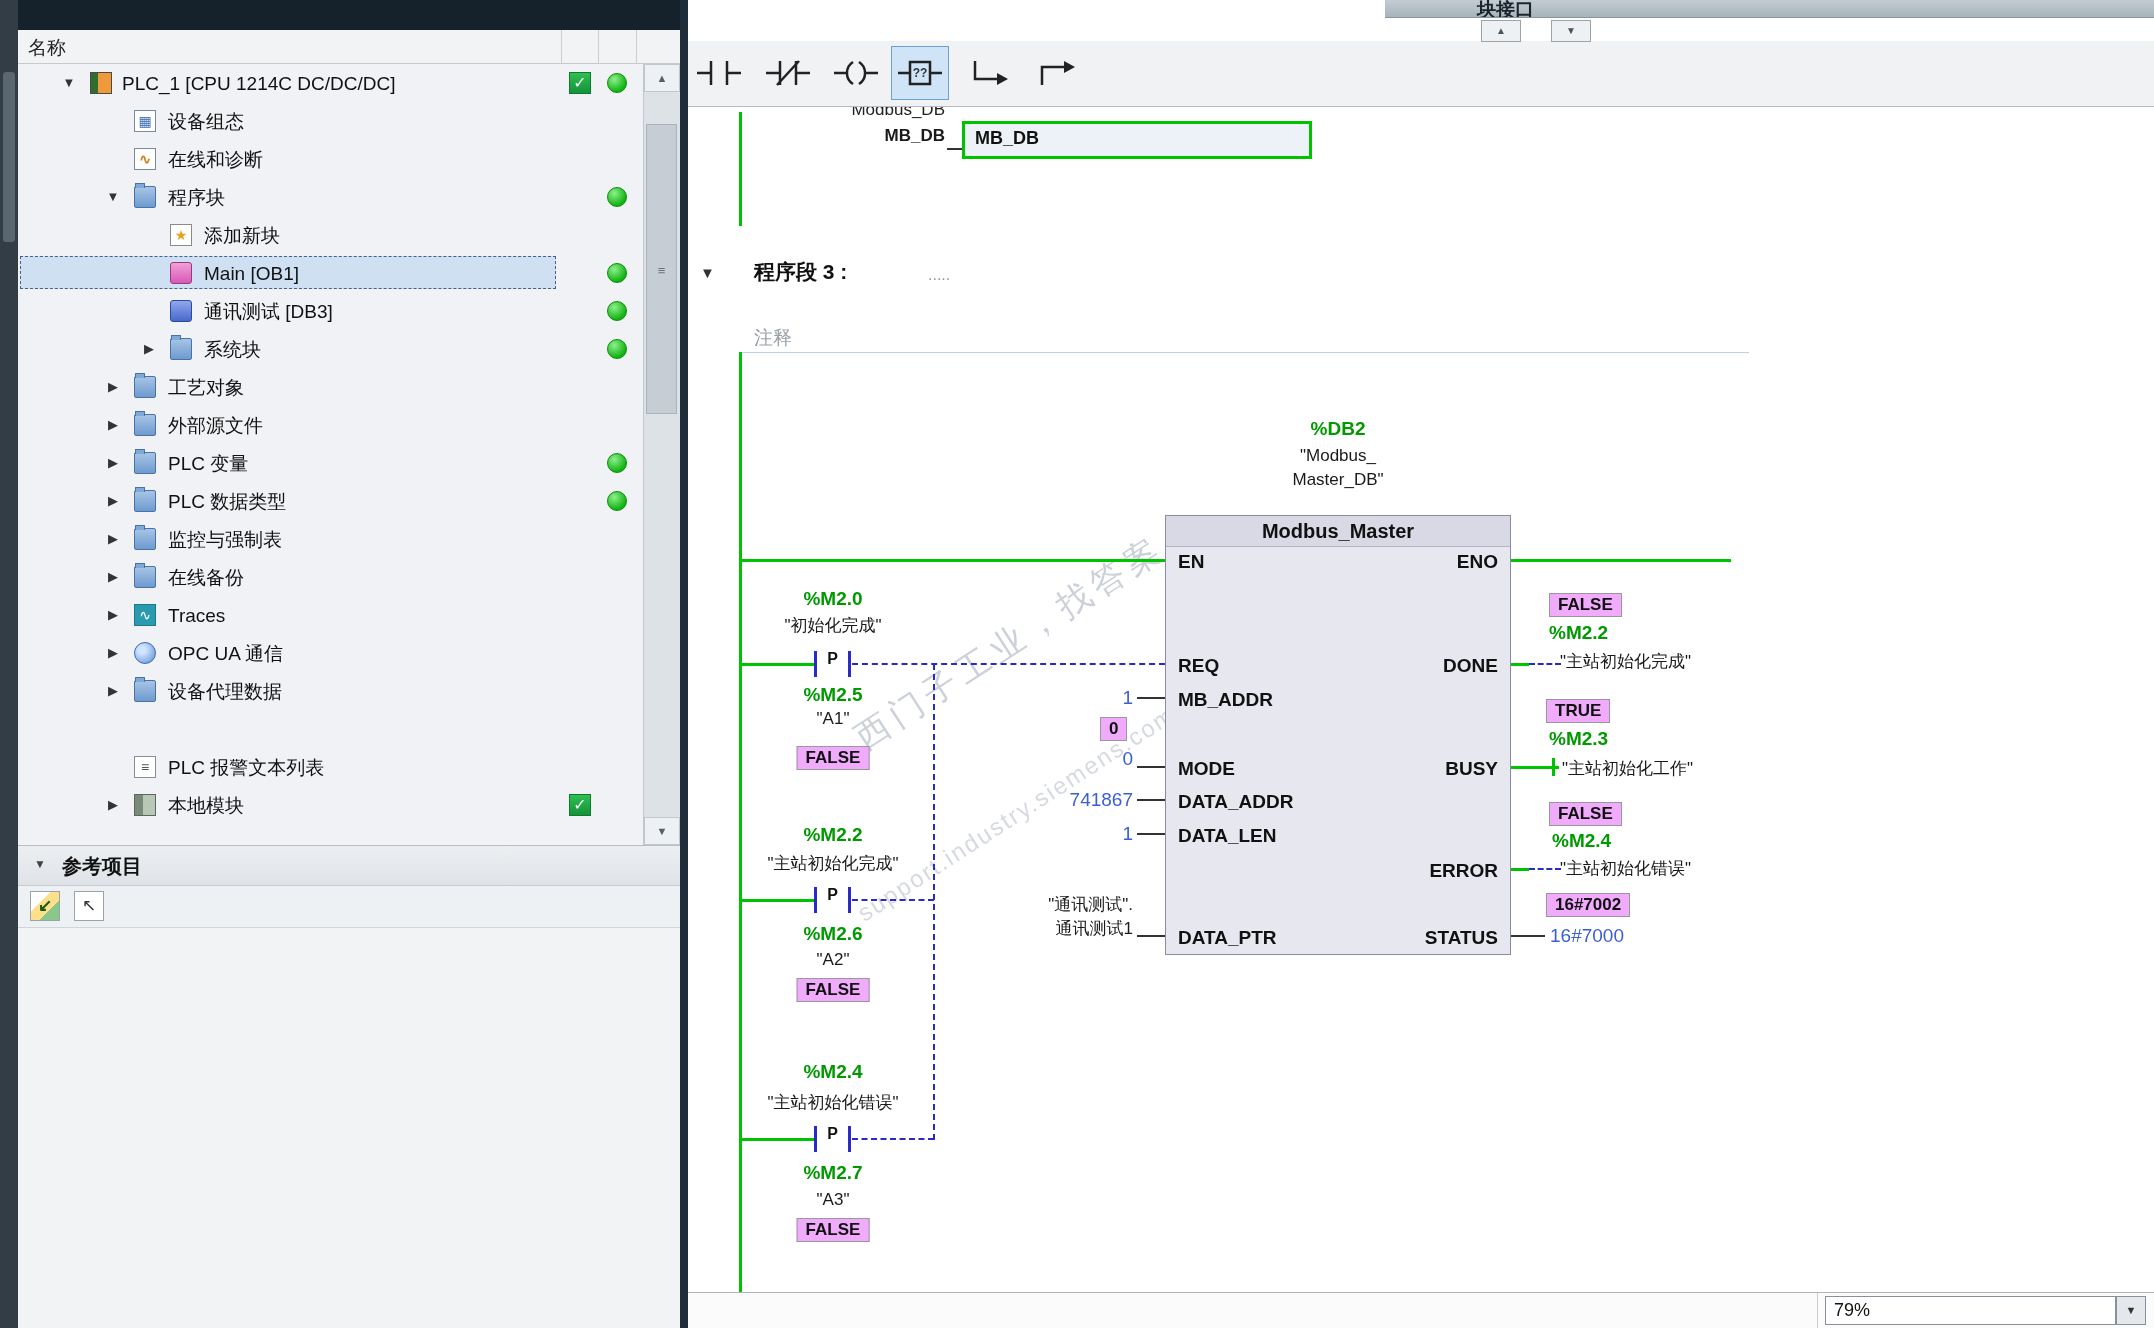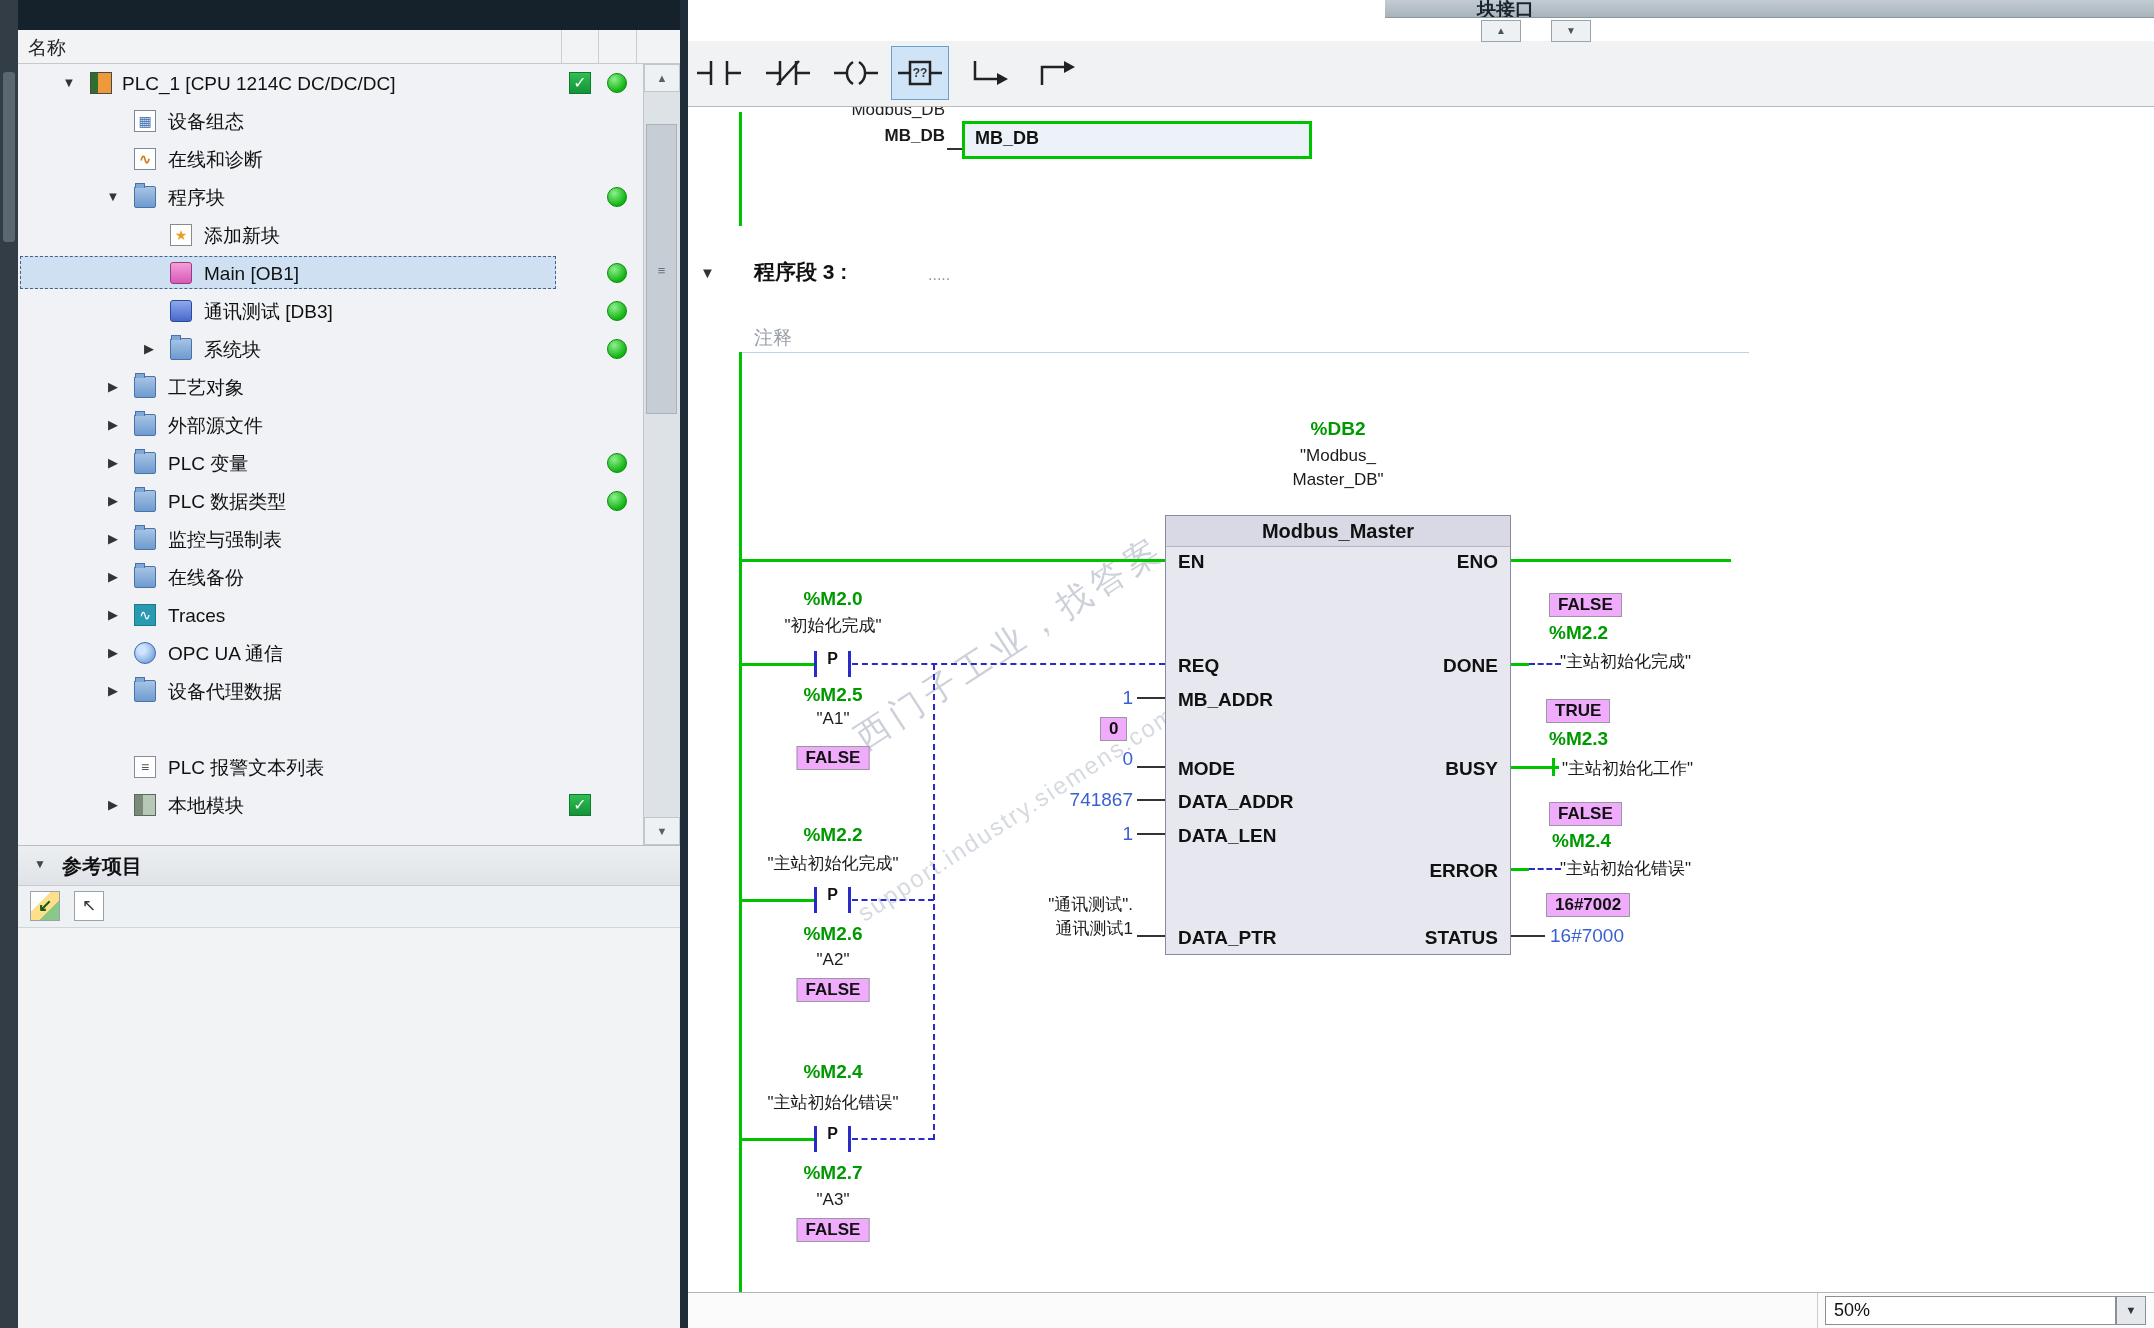--- a/index.html
+++ b/index.html
@@ -428,17 +428,17 @@
   <span class="monbox" style="left:1549px;top:802px">FALSE</span>
   <span class="lop" style="left:1552px;top:830px">%M2.4</span>
   <span class="lsym" style="left:1560px;top:857px">"主站初始化错误"</span>
 
   <div class="wb" style="left:1511px;top:935px;width:34px"></div>
   <span class="monbox" style="left:1546px;top:893px">16#7002</span>
   <span class="val" style="left:1550px;top:925px;text-align:left;width:140px">16#7000</span>
 
   <div id="zoombar">
     <div class="zsep"></div>
-    <div id="zoomval">50%</div>
+    <div id="zoomval">79%</div>
     <div id="zoombtn">▼</div>
   </div>
 
 </div>
 
 </body></html>

